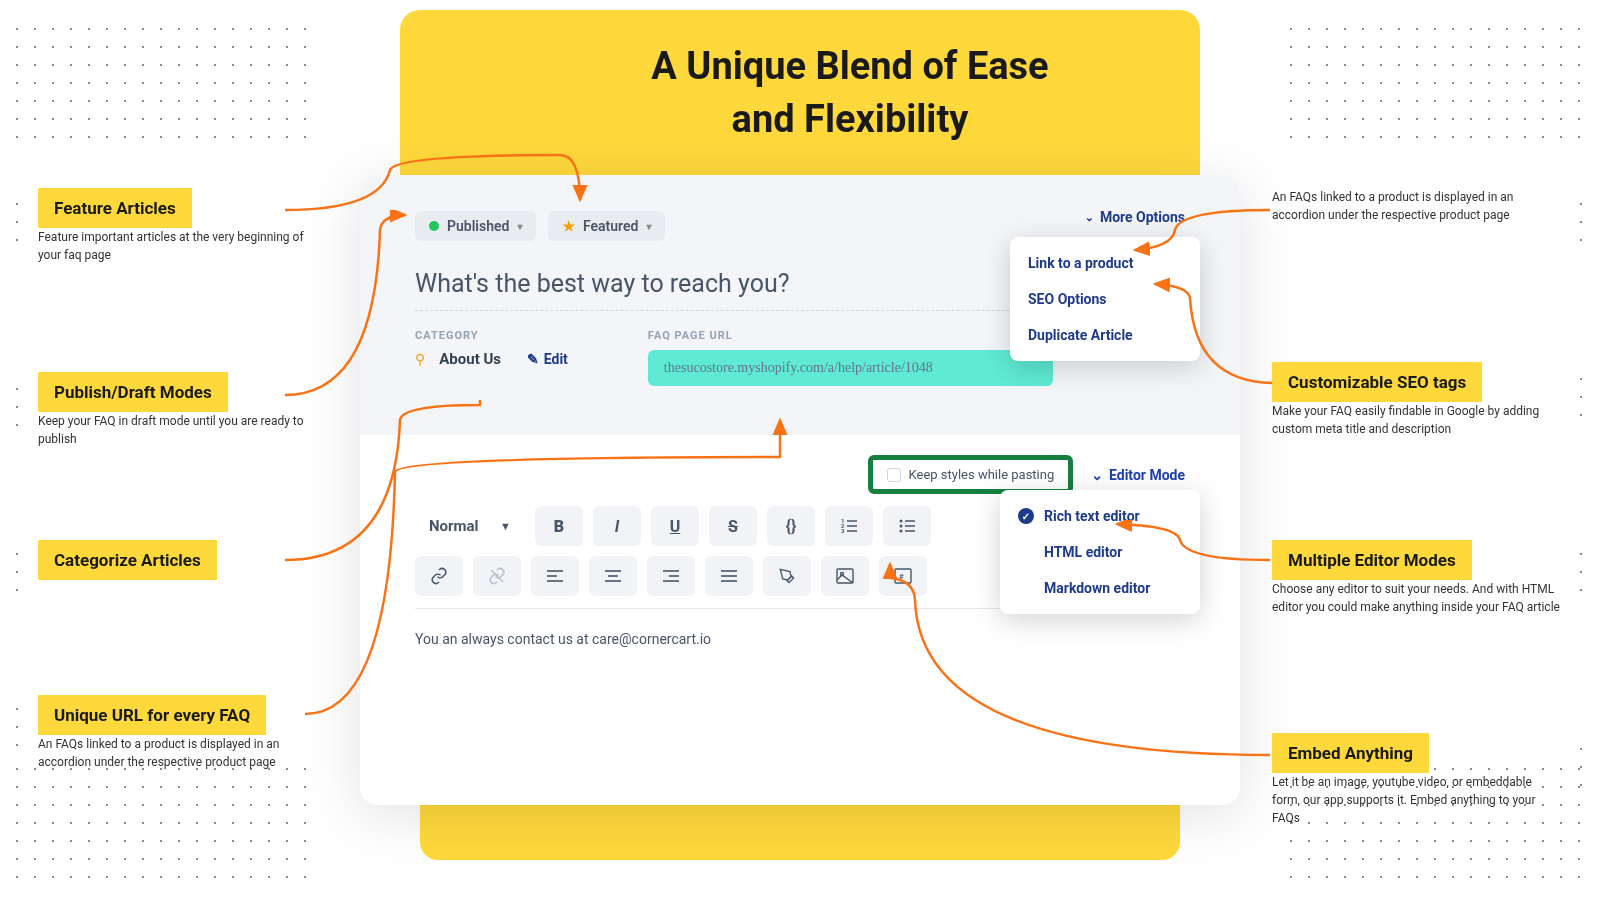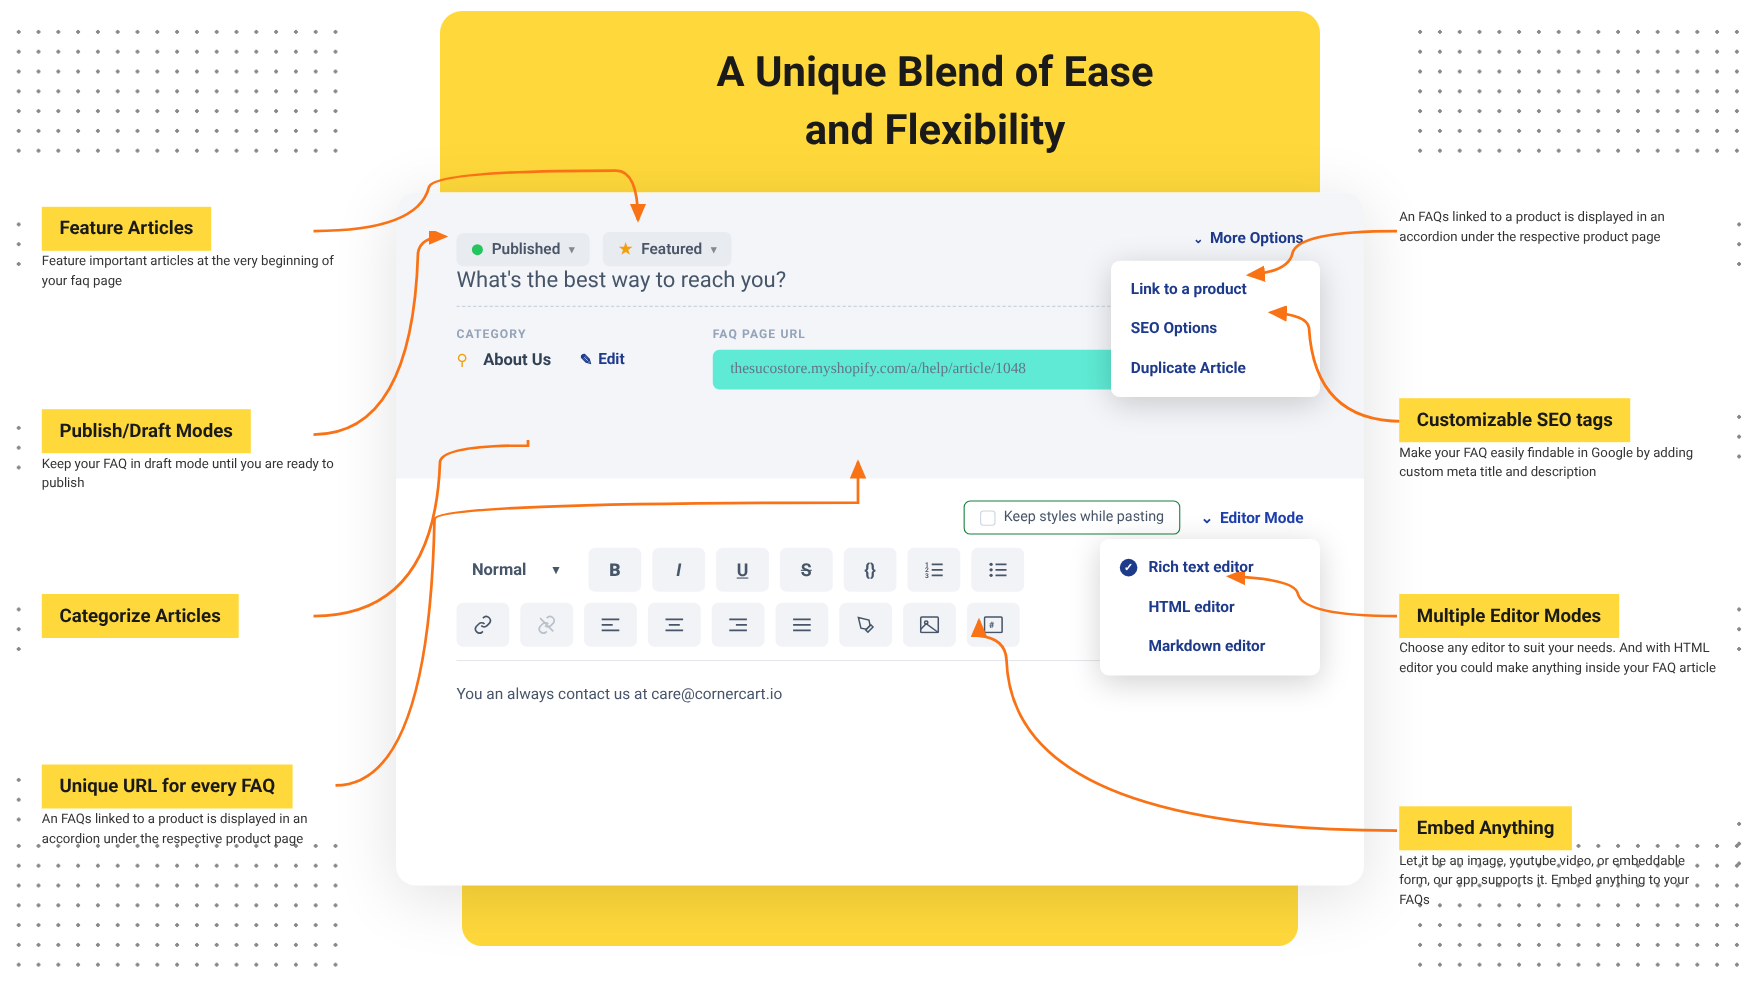--- a/index.html
+++ b/index.html
@@ -24,31 +24,31 @@
 .card-top{height:260px;background:#f3f5f8;border-radius:18px 18px 0 0;padding:10px 55px 0 55px;position:relative;}
 .status-row{display:flex;gap:12px;padding-top:26px;align-items:center;}
 .pill{background:#e8ebef;border-radius:6px;padding:7px 14px;font-size:14px;font-weight:600;color:#4a5568;display:inline-flex;align-items:center;gap:8px;cursor:pointer;}
 .pill .dot-green{width:10px;height:10px;border-radius:50%;background:#22c55e;}
 .pill .star{color:#f59e0b;font-size:14px;}
 .pill .chev{font-size:10px;color:#888;}
 .more-opt{position:absolute;top:34px;right:55px;font-size:14px;font-weight:700;color:#1e3a8a;display:flex;align-items:center;gap:6px;cursor:pointer;}
 .more-opt .chev{font-size:11px;}
 .dropdown{position:absolute;top:62px;right:40px;width:190px;background:#fff;border-radius:8px;box-shadow:0 6px 28px rgba(0,0,0,0.18);padding:8px 0;z-index:10;}
 .dropdown .item{padding:10px 18px;font-size:14px;font-weight:700;color:#1e3a8a;cursor:pointer;}
-.question{font-size:20px;color:#475569;border-bottom:1px dashed #cbd5e1;padding-bottom:12px;}
+.question{margin-top:28px;font-size:25px;color:#475569;border-bottom:1px dashed #cbd5e1;padding-bottom:12px;}
 .meta-row{display:flex;gap:80px;margin-top:18px;}
 .meta-col{display:flex;flex-direction:column;gap:8px;}
 .meta-label{font-size:11px;font-weight:700;letter-spacing:1px;color:#94a3b8;}
 .cat-val{display:flex;align-items:center;gap:14px;}
 .cat-val .pin{color:#f59e0b;font-size:14px;}
 .cat-val .name{font-weight:700;color:#334155;font-size:15px;}
 .cat-val .edit{color:#1e3a8a;font-weight:700;font-size:14px;display:flex;align-items:center;gap:5px;cursor:pointer;margin-left:12px;}
 .url-box{background:#5eead4;border-radius:6px;padding:10px 16px;font-size:14px;color:#64748b;min-width:405px;font-family:Liberation Serif, serif;}
 .editor-head{display:flex;justify-content:flex-end;align-items:center;gap:18px;padding:20px 55px 12px 55px;position:relative;}
-.keep-styles{border:1px solid #15803d;border-radius:6px;padding:7px 14px;font-size:13px;color:#475569;display:flex;align-items:center;gap:8px;}
+.keep-styles{border:5px solid #15803d;border-radius:6px;padding:7px 14px;font-size:13px;color:#475569;display:flex;align-items:center;gap:8px;}
 .keep-styles .chk{width:14px;height:14px;border:1.5px solid #cbd5e1;border-radius:3px;}
 .ed-mode{font-size:14px;font-weight:700;color:#1e40af;display:flex;align-items:center;gap:6px;cursor:pointer;}
 .ed-dropdown{position:absolute;top:55px;right:40px;width:200px;background:#fff;border-radius:8px;box-shadow:0 6px 28px rgba(0,0,0,0.18);padding:8px 0;z-index:10;}
 .ed-dropdown .item{padding:10px 18px;font-size:14px;font-weight:700;color:#1e3a8a;display:flex;align-items:center;gap:10px;cursor:pointer;}
 .ed-dropdown .check{width:16px;height:16px;border-radius:50%;background:#1e3a8a;color:#fff;font-size:10px;display:flex;align-items:center;justify-content:center;}
 .toolbar{padding:0 55px;}
 .tb-row{display:flex;gap:10px;margin-bottom:10px;font-weight:bold;}
 .tb-btn{width:48px;height:40px;background:#f1f3f6;border-radius:6px;display:flex;align-items:center;justify-content:center;color:#475569;cursor:pointer;font-size:16px;}
 .tb-sel{width:110px;height:40px;background:transparent;border-radius:6px;display:flex;align-items:center;justify-content:space-between;padding:0 14px;color:#475569;cursor:pointer;font-size:15px;}
 .tb-sel .tri{font-size:11px;}

